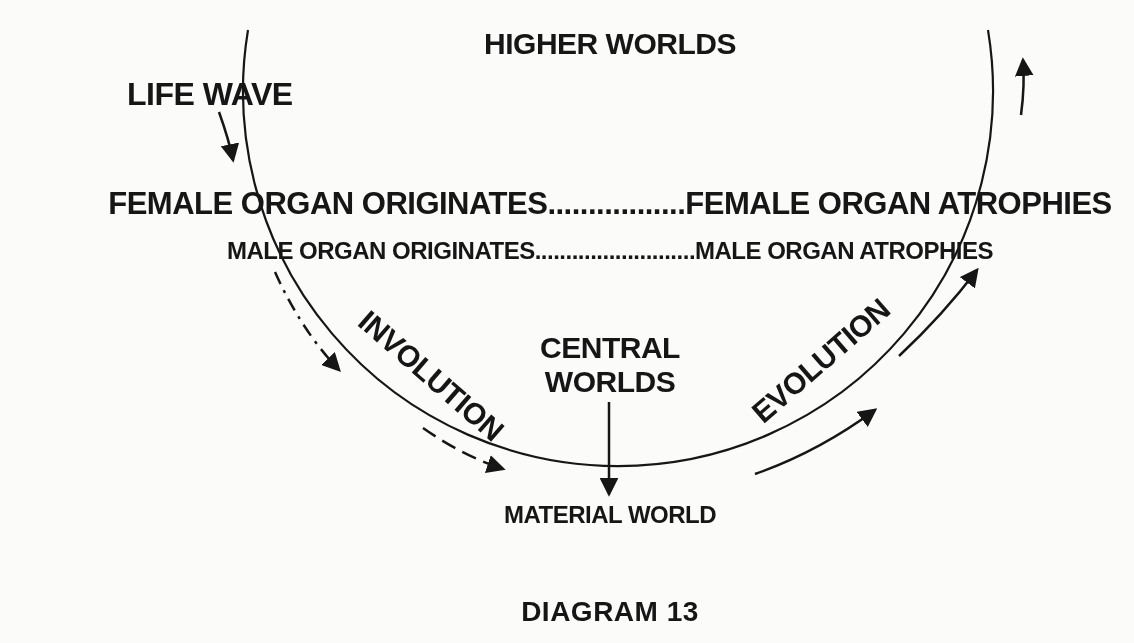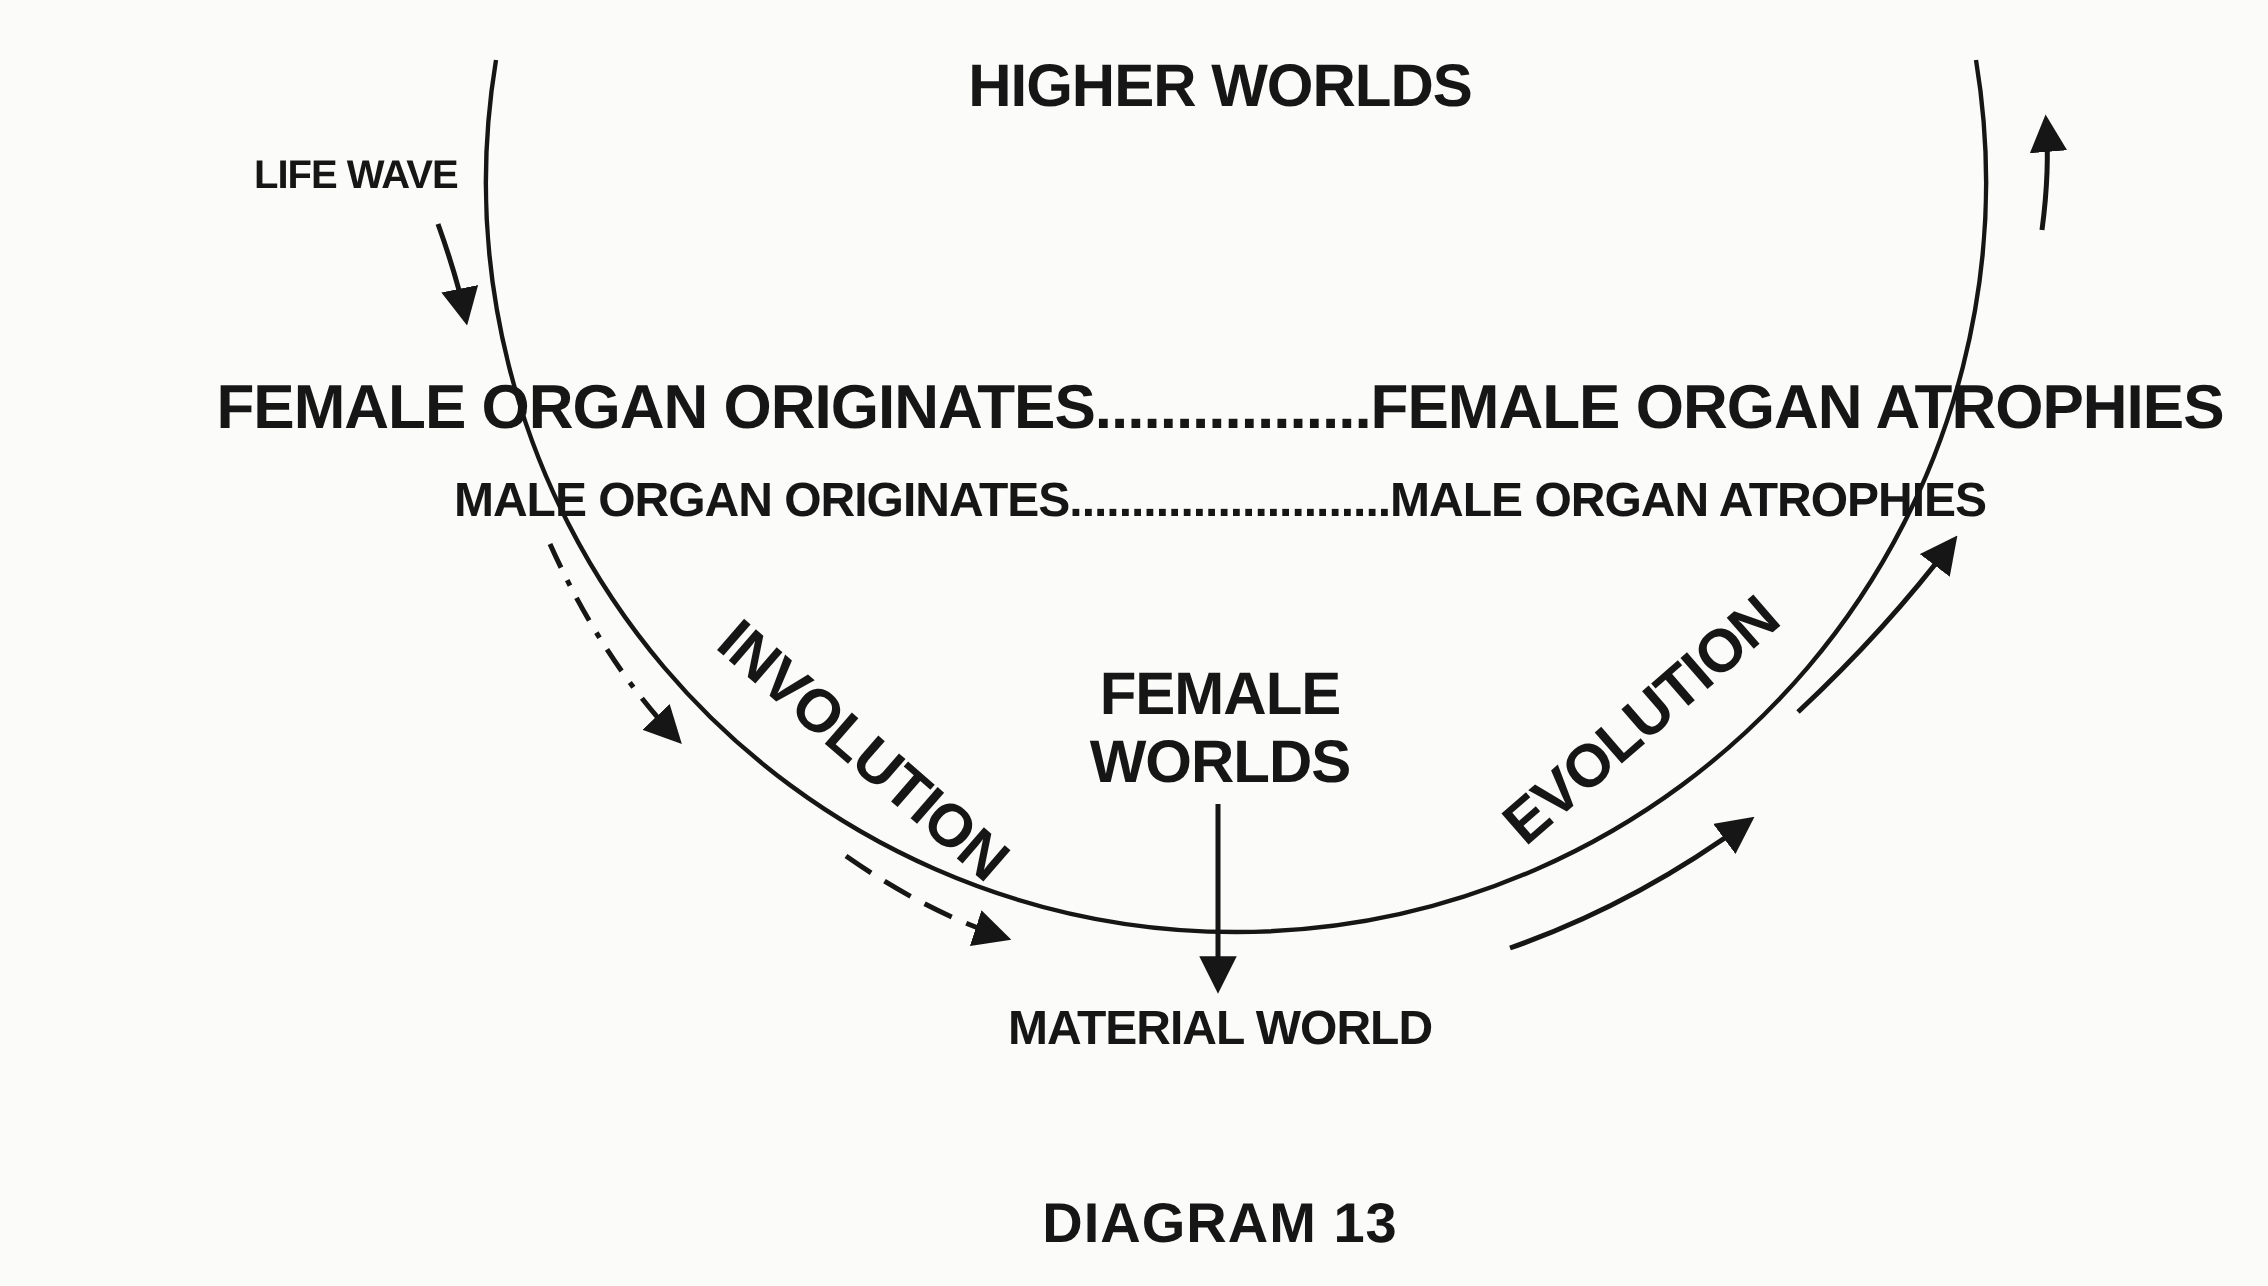--- a/index.html
+++ b/index.html
@@ -15,21 +15,21 @@
     font-family: Liberation Sans, sans-serif;
     font-weight: 700;
     overflow: hidden;
     margin-left: 43px;
   }
   .svg-layer { position: absolute; left: 0; top: 0; width: 1134px; height: 643px; color: var(--ink); }
   .t { position: absolute; white-space: nowrap; letter-spacing: -0.5px; line-height: 1.05; }
   .centered { left: 50%; transform: translateX(-50%); }
 
   .higher-worlds   { top: 28px;  font-size: 30px; }
-  .life-wave       { left: 84px; top: 78px; font-size: 20px; }
+  .life-wave       { left: 84px; top: 78px; font-size: 32px; }
   .row-female      { top: 188px; font-size: 31px; }
   .row-male        { top: 238px; font-size: 24px; }
   .central-1       { top: 332px; font-size: 30px; }
   .central-2       { top: 366px; font-size: 30px; }
   .material-world  { top: 502px; font-size: 24px; }
   .caption         { top: 597px; font-size: 28px; letter-spacing: 0.5px; }
 
   .involution {
     left: 278px; top: 360px; width: 220px; text-align: center;
     font-size: 30px; transform: rotate(41deg); transform-origin: center center;
@@ -68,21 +68,21 @@
   <div class="t centered higher-worlds">HIGHER WORLDS</div>
 
   <div class="t life-wave">LIFE WAVE</div>
 
   <div class="t centered row-female">FEMALE ORGAN ORIGINATES.................FEMALE ORGAN ATROPHIES</div>
 
   <div class="t centered row-male">MALE ORGAN ORIGINATES..........................MALE ORGAN ATROPHIES</div>
 
   <div class="t involution">INVOLUTION</div>
 
-  <div class="t centered central-1">FEMALE</div>
+  <div class="t centered central-1">CENTRAL</div>
   <div class="t centered central-2">WORLDS</div>
 
   <div class="t evolution">EVOLUTION</div>
 
   <div class="t centered material-world">MATERIAL WORLD</div>
 
   <div class="t centered caption">DIAGRAM 13</div>
 
 </div>
 

